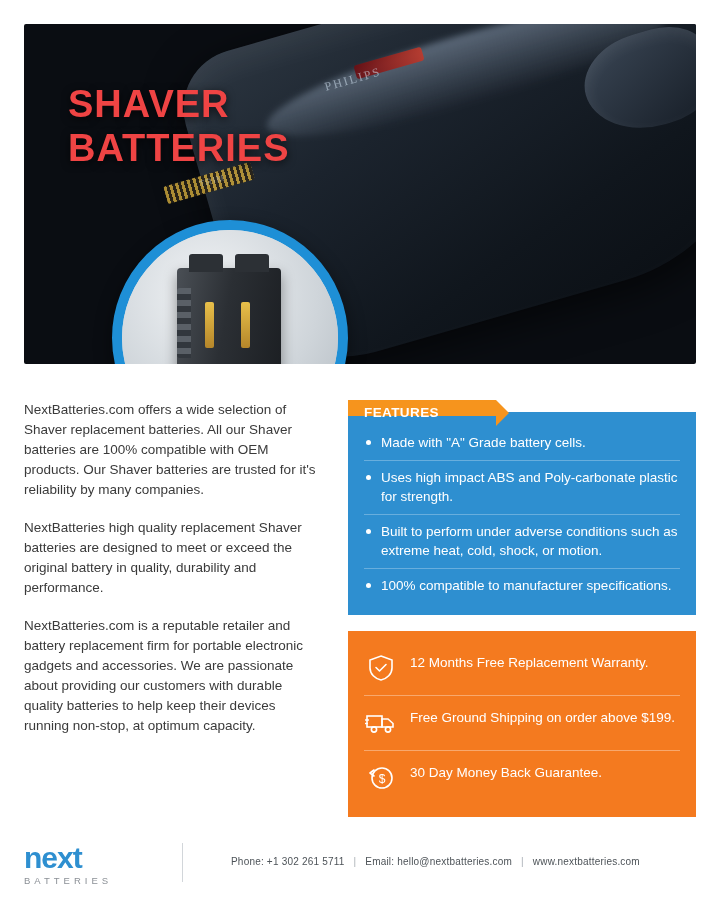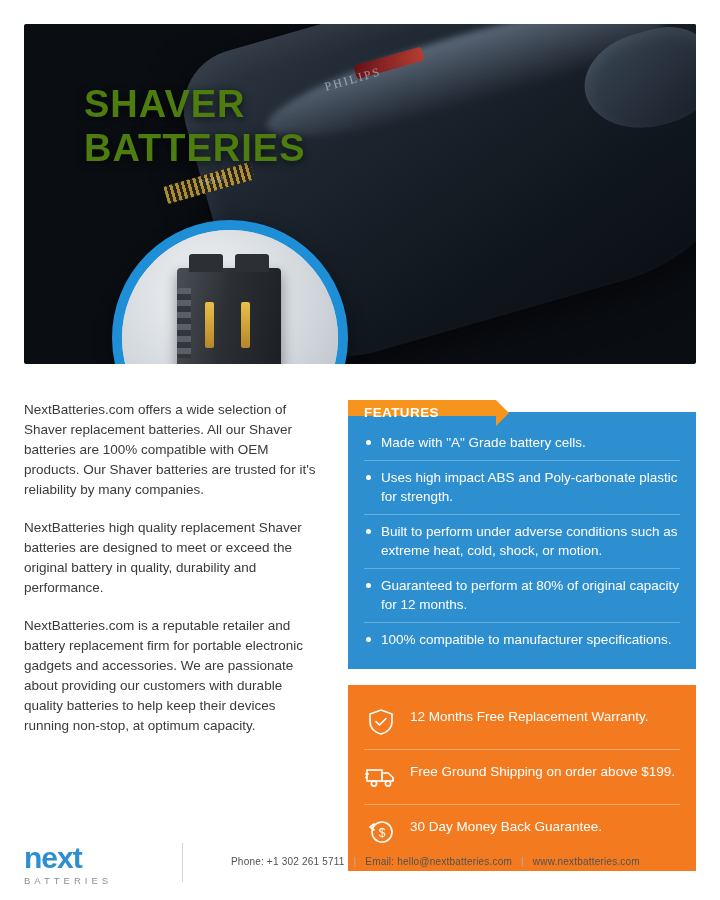--- a/index.html
+++ b/index.html
@@ -112,28 +112,27 @@
     font-size: 9px;
     letter-spacing: 1px;
     color: rgba(200,215,235,0.4);
     transform: rotate(-16deg);
   }
 
   .hero-title {
     position: absolute;
     left: 44px;
     top: 58px;
-    color: #4d7c0f;
+    color: #ef4444;
     font-size: 38px;
     line-height: 44px;
     font-weight: bold;
     letter-spacing: 1px;
     text-shadow: 0 2px 8px rgba(0,0,0,0.7);
     white-space: pre-line;
-    margin-left: 16px;
   }
 
   
   .battery-circle {
     position: absolute;
     left: 88px;
     top: 196px;
     width: 216px;
     height: 216px;
     border-radius: 50%;
@@ -380,24 +379,20 @@
         <div class="feature-item">
           <span class="bullet"></span>
           <span>Uses high impact ABS and Poly-carbonate plastic for strength.</span>
         </div>
         <div class="feature-item">
           <span class="bullet"></span>
           <span>Built to perform under adverse conditions such as extreme heat, cold, shock, or motion.</span>
         </div>
         <div class="feature-item">
           <span class="bullet"></span>
-          <span>Guaranteed to perform at 80% of original capacity for 12 months.</span>
-        </div>
-        <div class="feature-item">
-          <span class="bullet"></span>
           <span>100% compatible to manufacturer specifications.</span>
         </div>
       </div>
 
       <div class="promo-box">
 
         <div class="promo-item">
           <span class="promo-icon">
             <svg width="28" height="28" viewBox="0 0 28 28">
               <path d="M14 2 L25 6 V14 C25 20 20 24.5 14 26 C8 24.5 3 20 3 14 V6 Z" fill="none" stroke="#ffffff" stroke-width="1.6"></path>

